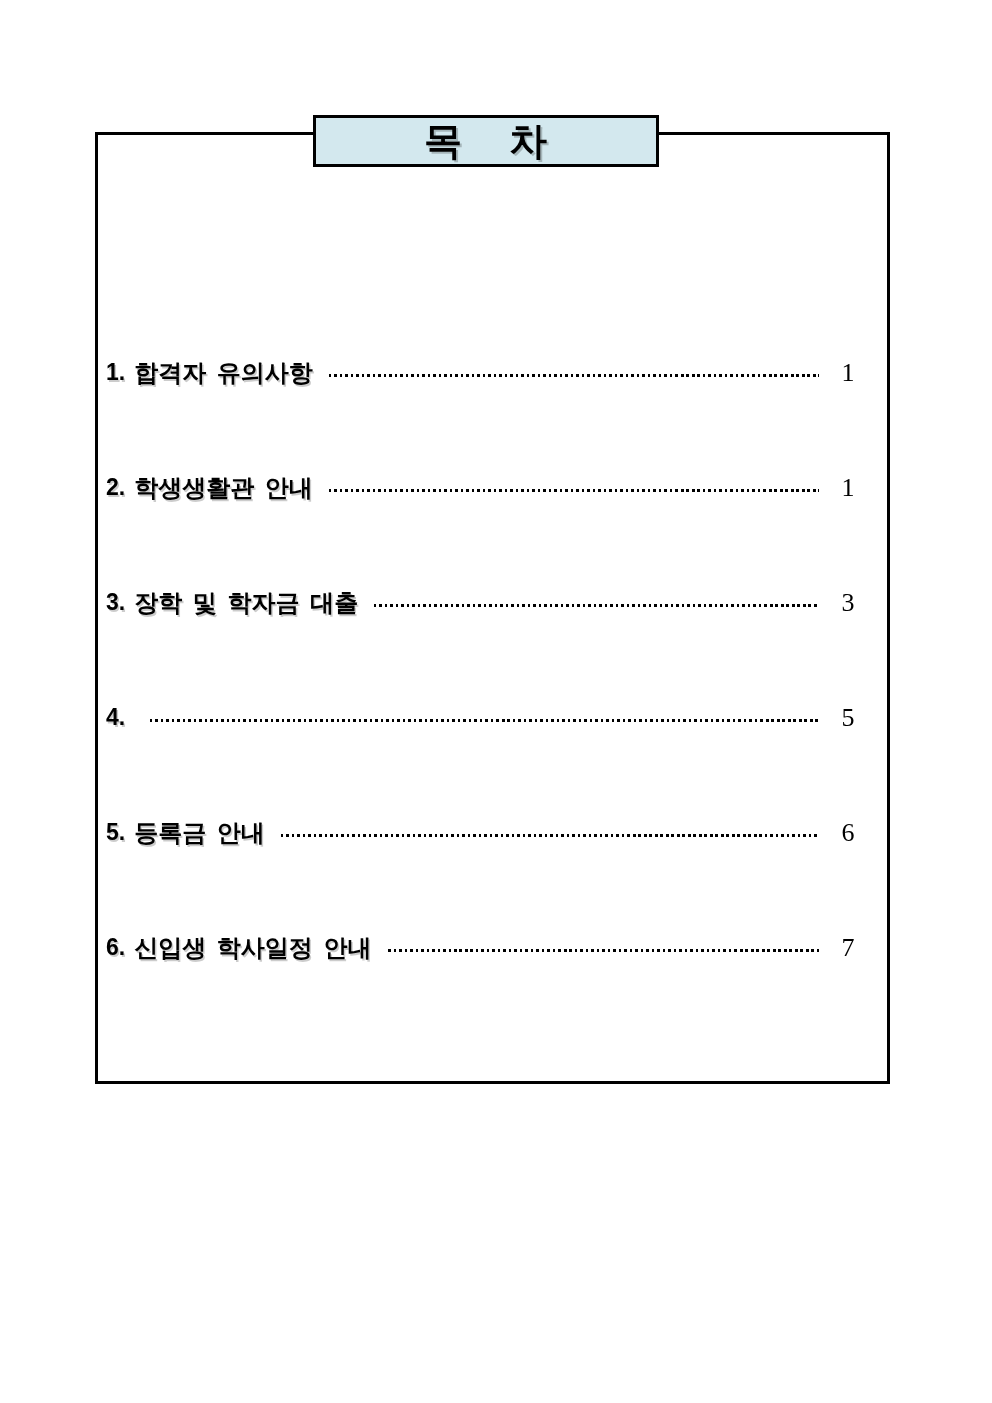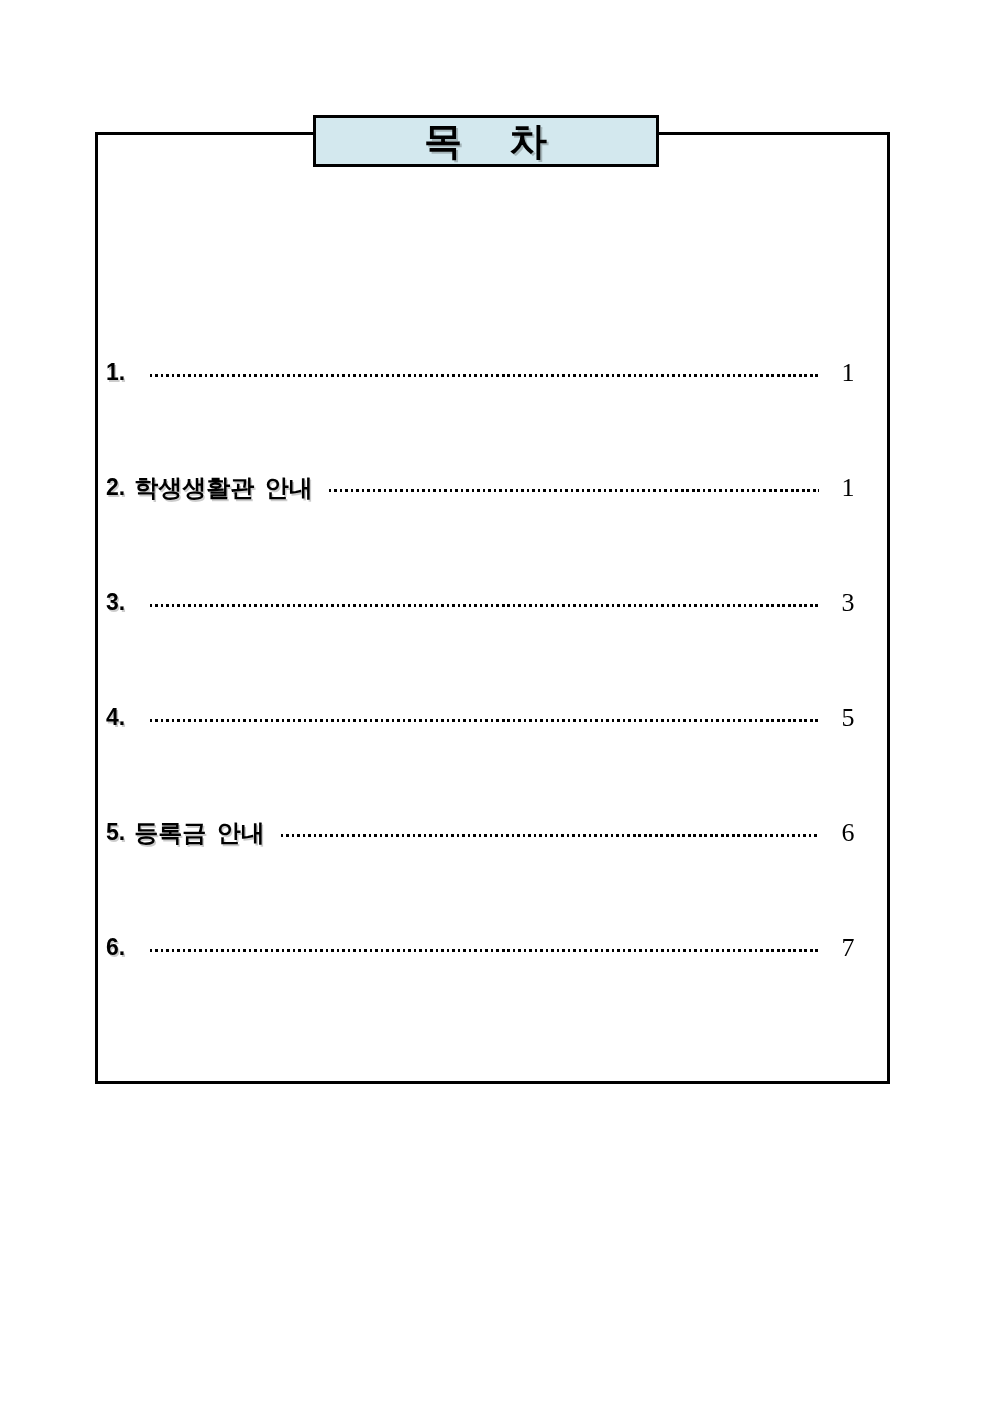--- a/index.html
+++ b/index.html
@@ -101,51 +101,54 @@
   <div class="content-box">
 
     <div class="title-box">
       <span class="title-text">목    차</span>
     </div>
 
     <div class="toc-list">
 
       <div class="toc-row">
         <span class="toc-num">1.</span>
+        <span class="toc-label">합격자 유의사항</span>
         <span class="dot-leader"></span>
         <span class="toc-page">1</span>
       </div>
 
       <div class="toc-row">
         <span class="toc-num">2.</span>
         <span class="toc-label">학생생활관 안내</span>
         <span class="dot-leader"></span>
         <span class="toc-page">1</span>
       </div>
 
       <div class="toc-row">
         <span class="toc-num">3.</span>
+        <span class="toc-label">장학 및 학자금 대출</span>
         <span class="dot-leader"></span>
         <span class="toc-page">3</span>
       </div>
 
       <div class="toc-row">
         <span class="toc-num">4.</span>
         <span class="dot-leader"></span>
         <span class="toc-page">5</span>
       </div>
 
       <div class="toc-row">
         <span class="toc-num">5.</span>
         <span class="toc-label">등록금 안내</span>
         <span class="dot-leader"></span>
         <span class="toc-page">6</span>
       </div>
 
       <div class="toc-row">
         <span class="toc-num">6.</span>
+        <span class="toc-label">신입생 학사일정 안내</span>
         <span class="dot-leader"></span>
         <span class="toc-page">7</span>
       </div>
 
     </div>
   </div>
 </div>
 
 </body></html>

